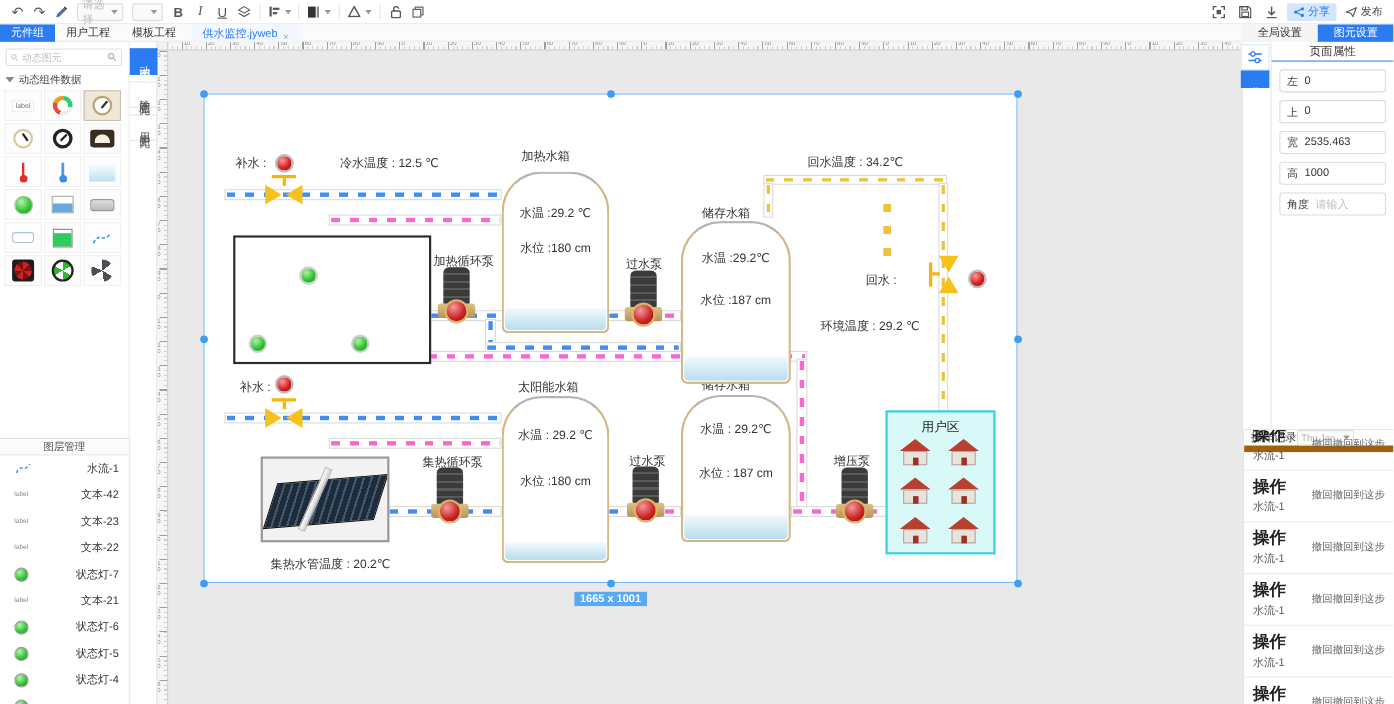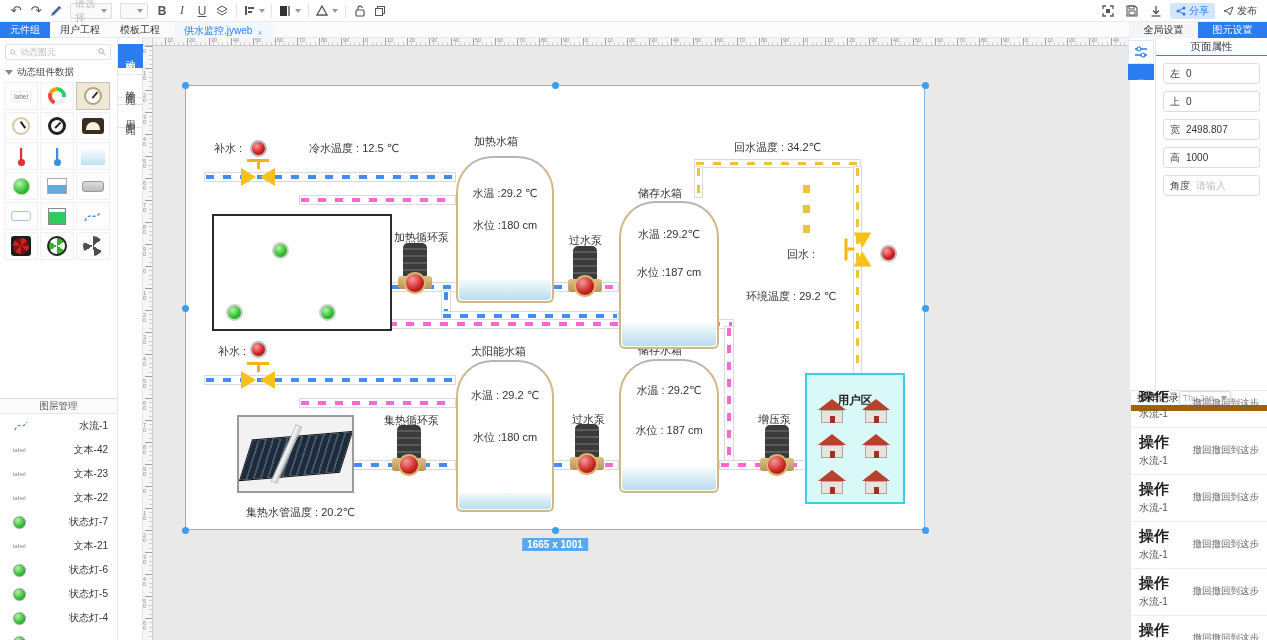--- a/index.html
+++ b/index.html
@@ -130,21 +130,21 @@
   
   .led{position:absolute;width:17px;height:17px;border-radius:50%;background:radial-gradient(circle at 35% 30%,#ff9a9a,#d42222 55%,#8b0f0f);border:2px solid #bdbdbd;z-index:4}
   .gled{position:absolute;width:17px;height:17px;border-radius:50%;background:radial-gradient(circle at 35% 30%,#b0f2a6,#2fc12f 58%,#1b8c1b);border:2px solid #cfcfcf}
 
   
   .ledbox{position:absolute;left:26px;top:128px;width:180px;height:117px;background:#fff;border:2px solid #2b2b2b;z-index:2}
   .solarbox{position:absolute;left:51px;top:329px;width:117px;height:78px;background:#f2f2f2;border:2px solid #9a9a9a;z-index:2;overflow:hidden}
   .solar-panel{position:absolute;left:8px;top:18px;width:98px;height:42px;background:repeating-linear-gradient(90deg,#1e2b3a 0 5px,#42586d 5px 7px);transform:skewX(-22deg) rotate(-5deg);border:1px solid #111}
   .solar-bar{position:absolute;left:44px;top:6px;width:7px;height:62px;background:linear-gradient(90deg,#fff,#cfcfcf);transform:rotate(24deg);border:1px solid #bbb}
   .userbox{position:absolute;left:619px;top:287px;width:100px;height:131px;background:#d9f8f8;border:2px solid #3ccfdf;z-index:3}
-  .userbox .uz{position:absolute;top:18px;width:100%;text-align:center;font-size:11.5px;color:#222;font-weight:bold}
+  .userbox .uz{position:absolute;top:6px;width:100%;text-align:center;font-size:11.5px;color:#222;font-weight:normal}
   .house{position:absolute;width:30px;height:26px}
   .h-roof{position:absolute;left:1px;top:0;width:0;height:0;border-left:14px solid transparent;border-right:14px solid transparent;border-bottom:11px solid #b8402e}
   .h-body{position:absolute;left:4px;top:11px;width:22px;height:13px;background:#e9e3de;border:1px solid #b0a8a0}
   .h-door{position:absolute;left:13px;top:17px;width:5px;height:7px;background:#9c3323}
 
   
   .vtab-right{position:absolute;left:1128px;top:40px;width:26px;z-index:22}
   .vtr-ico{width:26px;height:24px;background:#fff;border:1px solid #dce8fb;display:flex;align-items:center;justify-content:center}
   .vtr-lab{width:26px;padding:6px 0;background:#2a7cf0;color:#fff;writing-mode:vertical-rl;text-orientation:upright;font-size:10px;letter-spacing:2px;display:flex;align-items:center;justify-content:center;cursor:pointer}
   .props{position:absolute;left:1155px;top:38px;width:112px;height:352px;background:#fff;border-left:1px solid #e6e6e6;z-index:21}
@@ -681,21 +681,21 @@
         <div class="fld">
           <span class="fl">左</span>
           <span class="fv">0</span>
         </div>
         <div class="fld">
           <span class="fl">上</span>
           <span class="fv">0</span>
         </div>
         <div class="fld">
           <span class="fl">宽</span>
-          <span class="fv">2498.807</span>
+          <span class="fv">2535.463</span>
         </div>
         <div class="fld">
           <span class="fl">高</span>
           <span class="fv">1000</span>
         </div>
         <div class="fld">
           <span class="fl">角度</span>
           <span class="fph">请输入</span>
         </div>
       </div>

